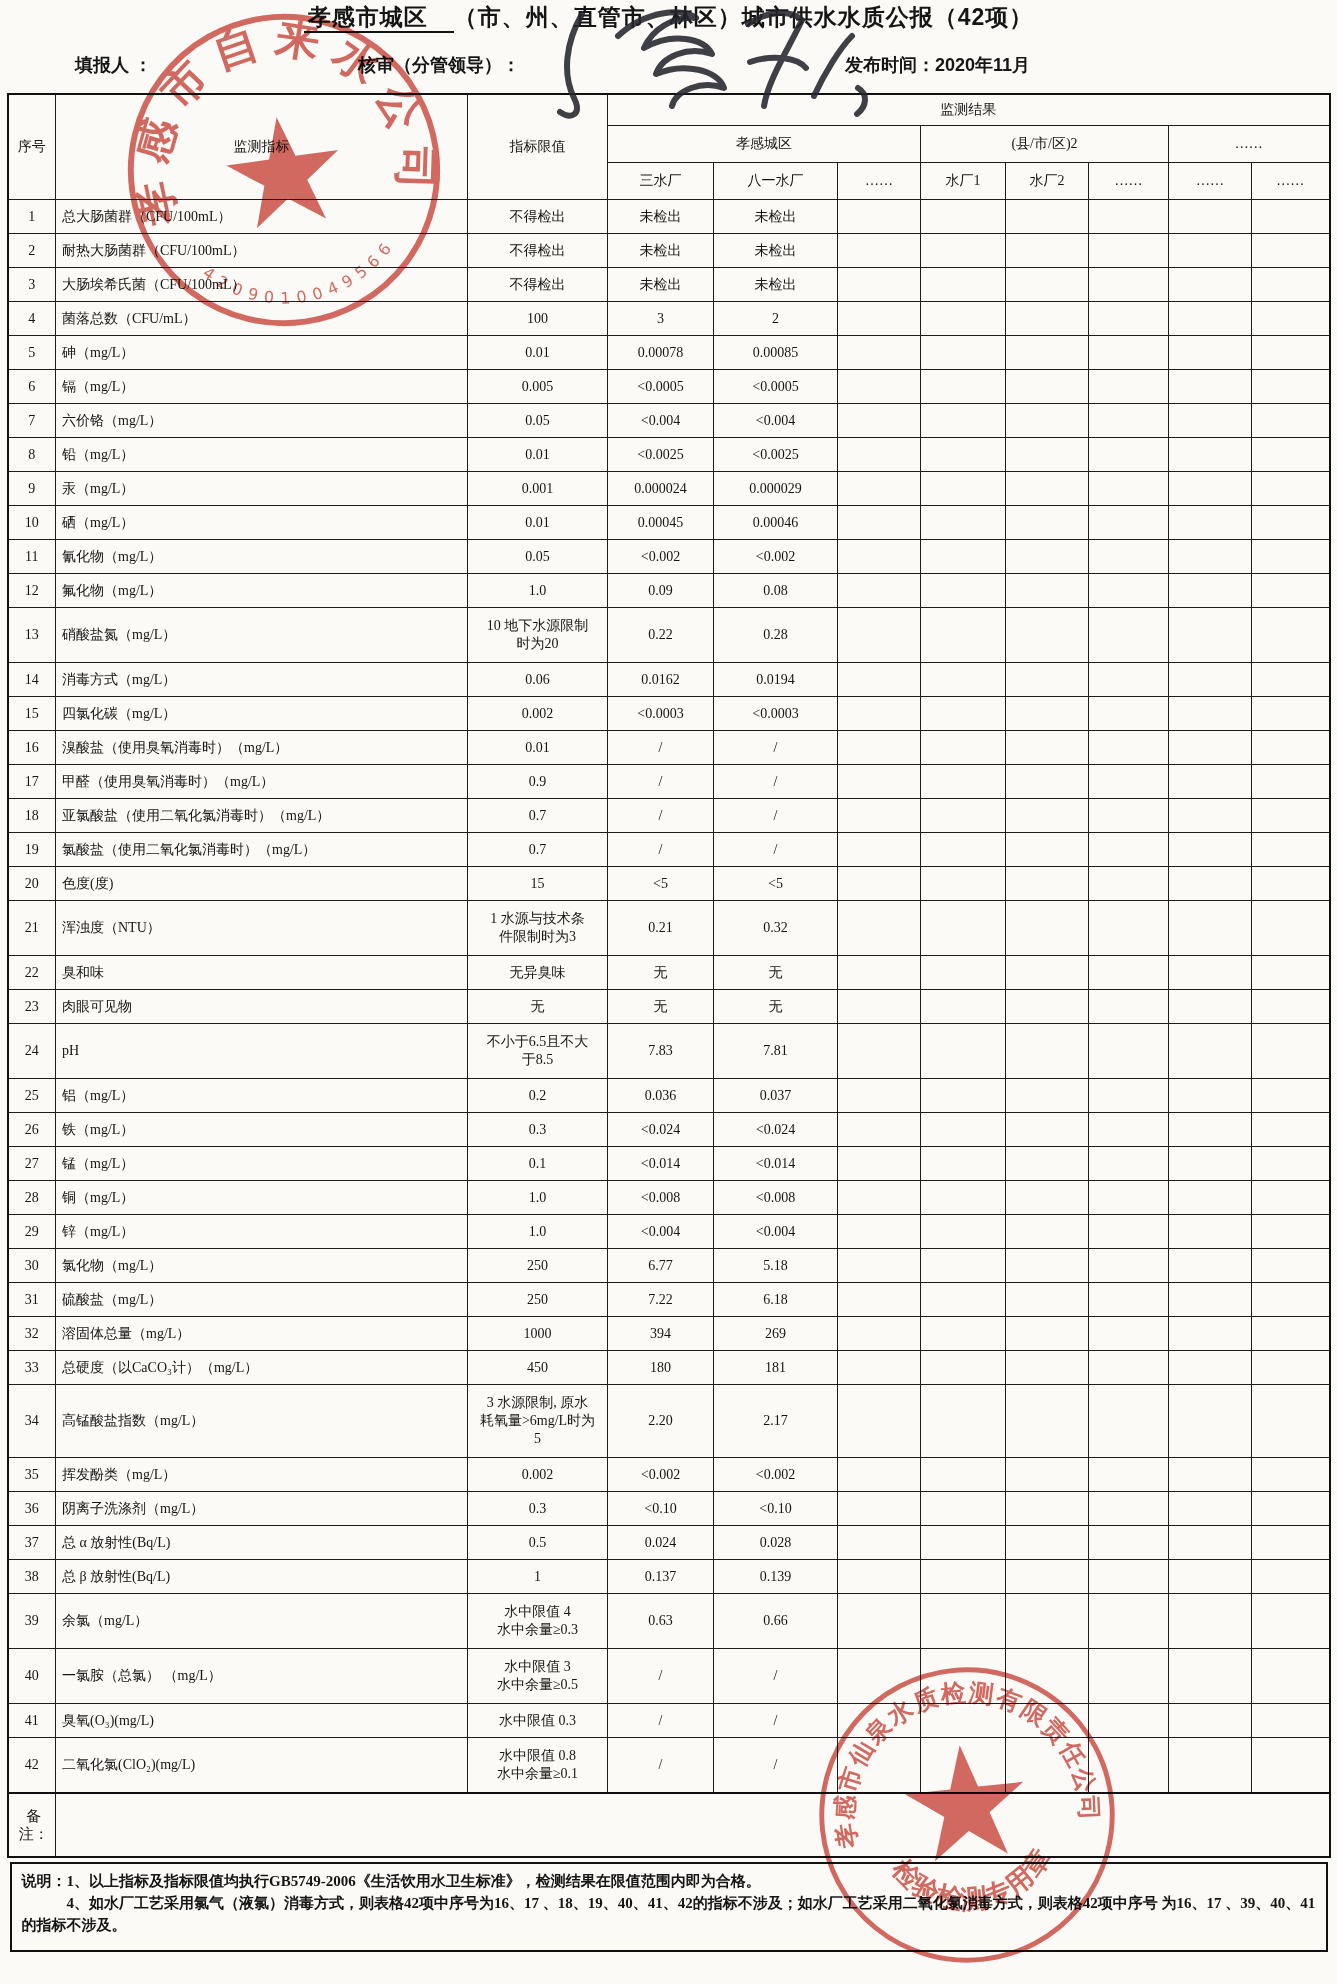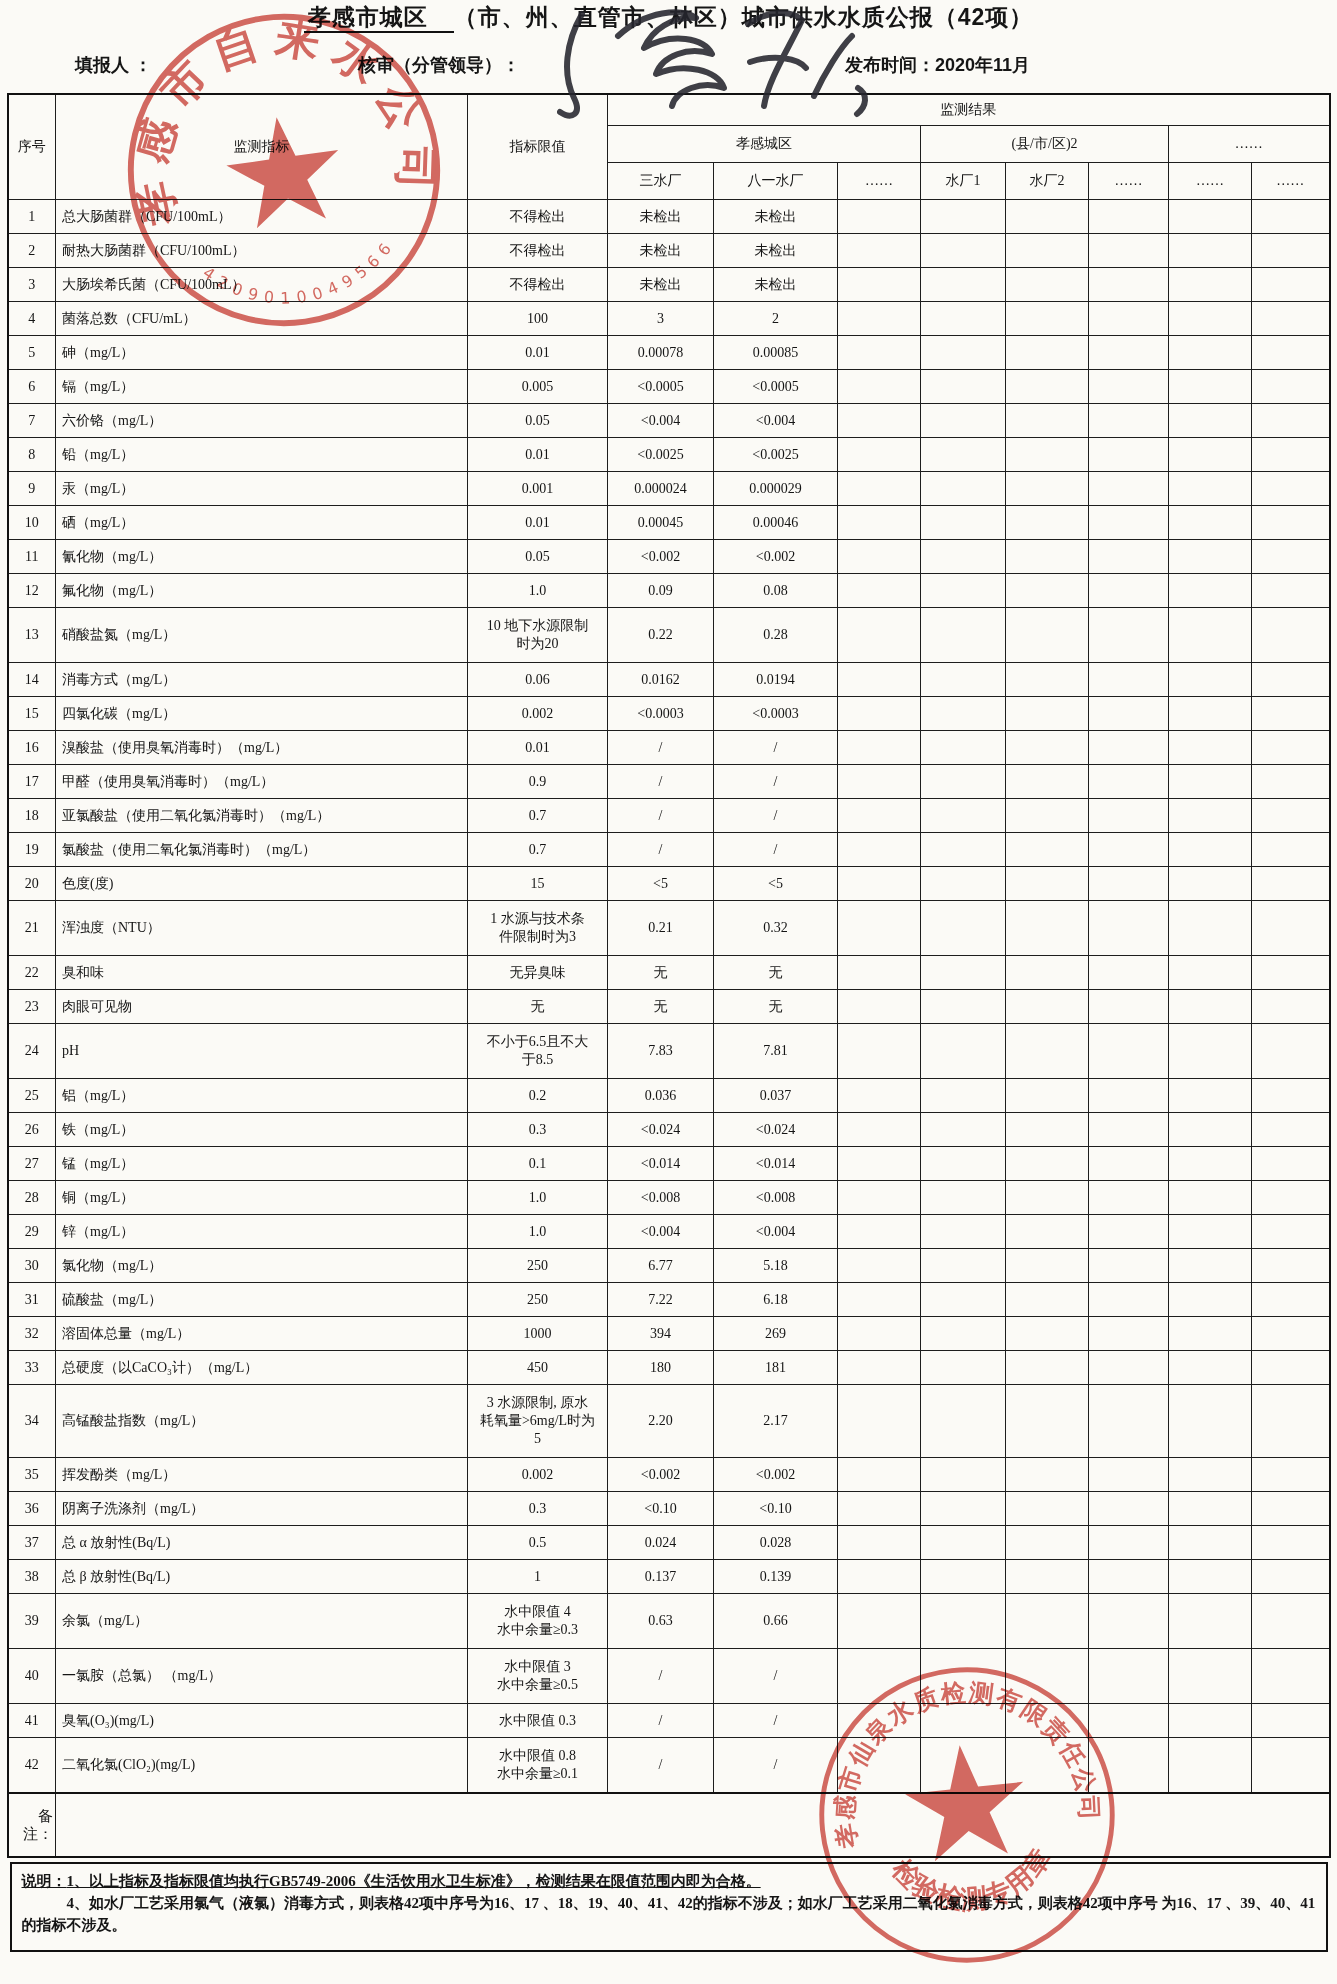--- a/index.html
+++ b/index.html
@@ -27,26 +27,26 @@
   table.main{ border:2px solid #111; }
   td.h-big{ font-size:16px; height:26px;}
   td.h-group{ font-size:15px; height:32px;}
   td.h-plant{ font-size:14px; height:32px;}
   td.h-corner{ font-size:16px;}
   tr.data-row td{ height:29px; }
   tr.data-row td.c-ind{ text-align:left; padding-left:6px;margin-left:16px;}
   tr.data-row td.c-limit{ white-space:pre-line;}
   tr.tall td{ padding-top:9px; padding-bottom:9px;}
   tr.remark-row td{ height:58px; font-size:15px; border-top:2px solid #111;}
-  tr.remark-row td.rk-label{ text-align:right; padding-left:6px; vertical-align:middle;}
+  tr.remark-row td.rk-label{ text-align:center; padding-left:6px; vertical-align:middle;}
   
   .notes-box{ width:1318px; margin:4px auto 0 auto; border:2px solid #111;
     padding:6px 10px 14px 10px; box-sizing:border-box; font-size:15px; font-weight:700; line-height:22px;}
   .notes-box p{ margin:0; text-indent:3em;}
-  .notes-box p.n-first{ text-indent:0;text-decoration:underline;}
+  .notes-box p.n-first{ text-indent:0;}
   
   .stamp{ position:absolute; mix-blend-mode:multiply; opacity:.85; pointer-events:none;}
   .stamp-top{ left:116px; top:2px; transform:rotate(-8deg);}
   .stamp-bottom{ left:810px; top:1658px; transform:rotate(-6deg);}
   .signature{ position:absolute; left:552px; top:0; pointer-events:none;}
 </style>
 </head>
 <body>
 
 <div class="title-line hei">

